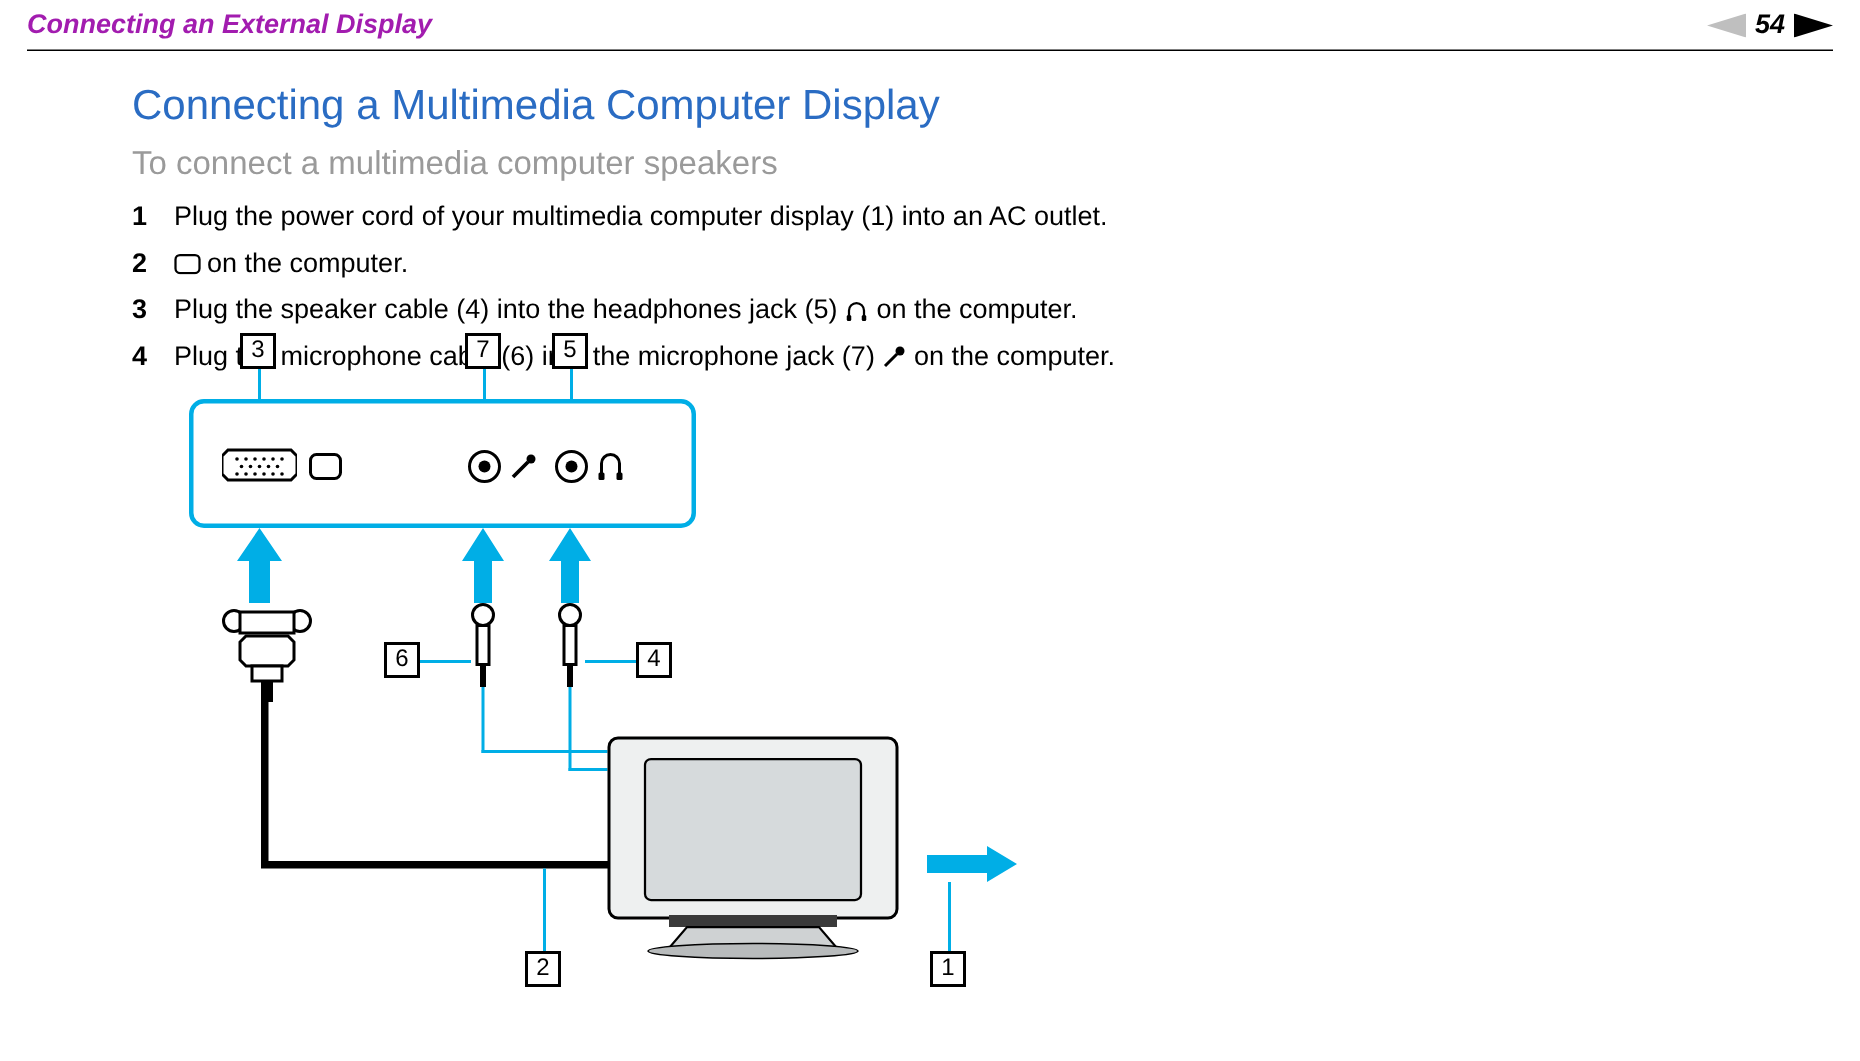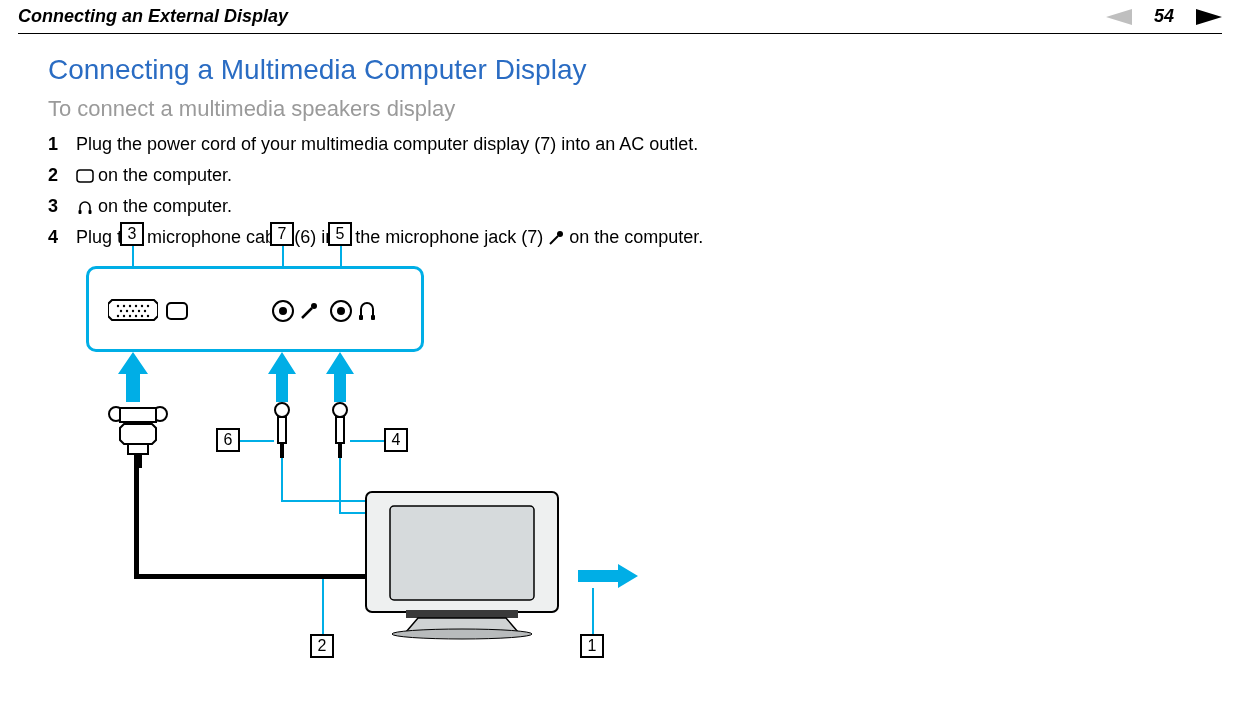--- a/index.html
+++ b/index.html
@@ -1,24 +1,24 @@
 <!DOCTYPE html>
 <html><head>
 <meta charset="utf-8">
 <style>
   * { box-sizing: border-box; }
   html, body { margin:0; padding:0; width:1240px; height:707px; font-family: Arial, Helvetica, sans-serif; background:#fff; color:#000; }
   .header { display:flex; align-items:center; justify-content:space-between; padding:6px 18px 4px 18px; }
-  .header-left { color:#000000; font-weight:bold; font-style:italic; font-size:18px; }
-  .header-right { display:flex; align-items:center; gap:22px; }
+  .header-left { color:#a21caf; font-weight:bold; font-style:italic; font-size:18px; }
+  .header-right { display:flex; align-items:center; gap:6px; }
   .page-num { font-weight:bold; font-style:italic; font-size:18px; }
   .nav-btn { cursor:pointer; }
   .nav-btn svg { display:block; }
   hr.rule { border:none; border-top:1.5px solid #000; margin:2px 18px 0 18px; }
-  .content { padding: 20px 48px 0 48px; }
+  .content { padding: 20px 48px 0 48px; margin-left: 40px; }
   h2.title { color:#2a6cc3; font-weight:normal; font-size:28px; margin:0 0 10px 0; }
   p.intro { font-size:18px; margin:0 0 18px 0; }
   h3.subtitle { color:#9a9a9a; font-weight:normal; font-size:22px; margin:0 0 12px 0; }
   ol.steps { list-style:none; padding:0; margin:0; }
   ol.steps li { display:flex; align-items:center; font-size:18px; margin-bottom:10px; }
   ol.steps li .num { font-weight:bold; width:28px; flex:0 0 28px; }
   ol.steps li .txt { display:inline-flex; align-items:center; gap:4px; }
   .inline-glyph { display:inline-flex; align-items:center; justify-content:center; width:18px; height:14px; }
   .diagram { position:relative; width:610px; height:400px; margin:18px 0 0 20px; }
   .port-panel { position:absolute; left:18px; top:0; width:338px; height:86px; border:3px solid #00aee6; border-radius:10px; background:#fff; }
@@ -60,43 +60,44 @@
       <svg width="26" height="16">
           <polygon points="0,0 0,16 26,8" fill="#000"></polygon>
         </svg>
     </span>
   </div>
 </div>
 <hr class="rule">
 
 <div class="content">
   <h2 class="title">Connecting a Multimedia Computer Display</h2>
-  <h3 class="subtitle">To connect a multimedia speakers display</h3>
+  <h3 class="subtitle">To connect a multimedia computer speakers</h3>
 
   <ol class="steps">
     <li>
       <span class="num">1</span>
       <span class="txt">
-        <span>Plug the power cord of your multimedia computer display (7) into an AC outlet.</span>
+        <span>Plug the power cord of your multimedia computer display (1) into an AC outlet.</span>
       </span>
     </li>
     <li>
       <span class="num">2</span>
       <span class="txt">
         <span class="inline-glyph">
           <svg width="18" height="14">
               <rect x="1" y="1" width="16" height="12" rx="3" ry="3" fill="none" stroke="#000" stroke-width="1.5"></rect>
             </svg>
         </span>
         <span> on the computer.</span>
       </span>
     </li>
     <li>
       <span class="num">3</span>
       <span class="txt">
+        <span>Plug the speaker cable (4) into the headphones jack (5) </span>
         <span class="inline-glyph">
           <svg width="16" height="16">
               <path d="M3 12 V8 a5 5 0 0 1 10 0 V12" fill="none" stroke="#000" stroke-width="1.5"></path>
               <rect x="1.5" y="11" width="3" height="4" rx="1" fill="#000"></rect>
               <rect x="11.5" y="11" width="3" height="4" rx="1" fill="#000"></rect>
             </svg>
         </span>
         <span> on the computer.</span>
       </span>
     </li>

